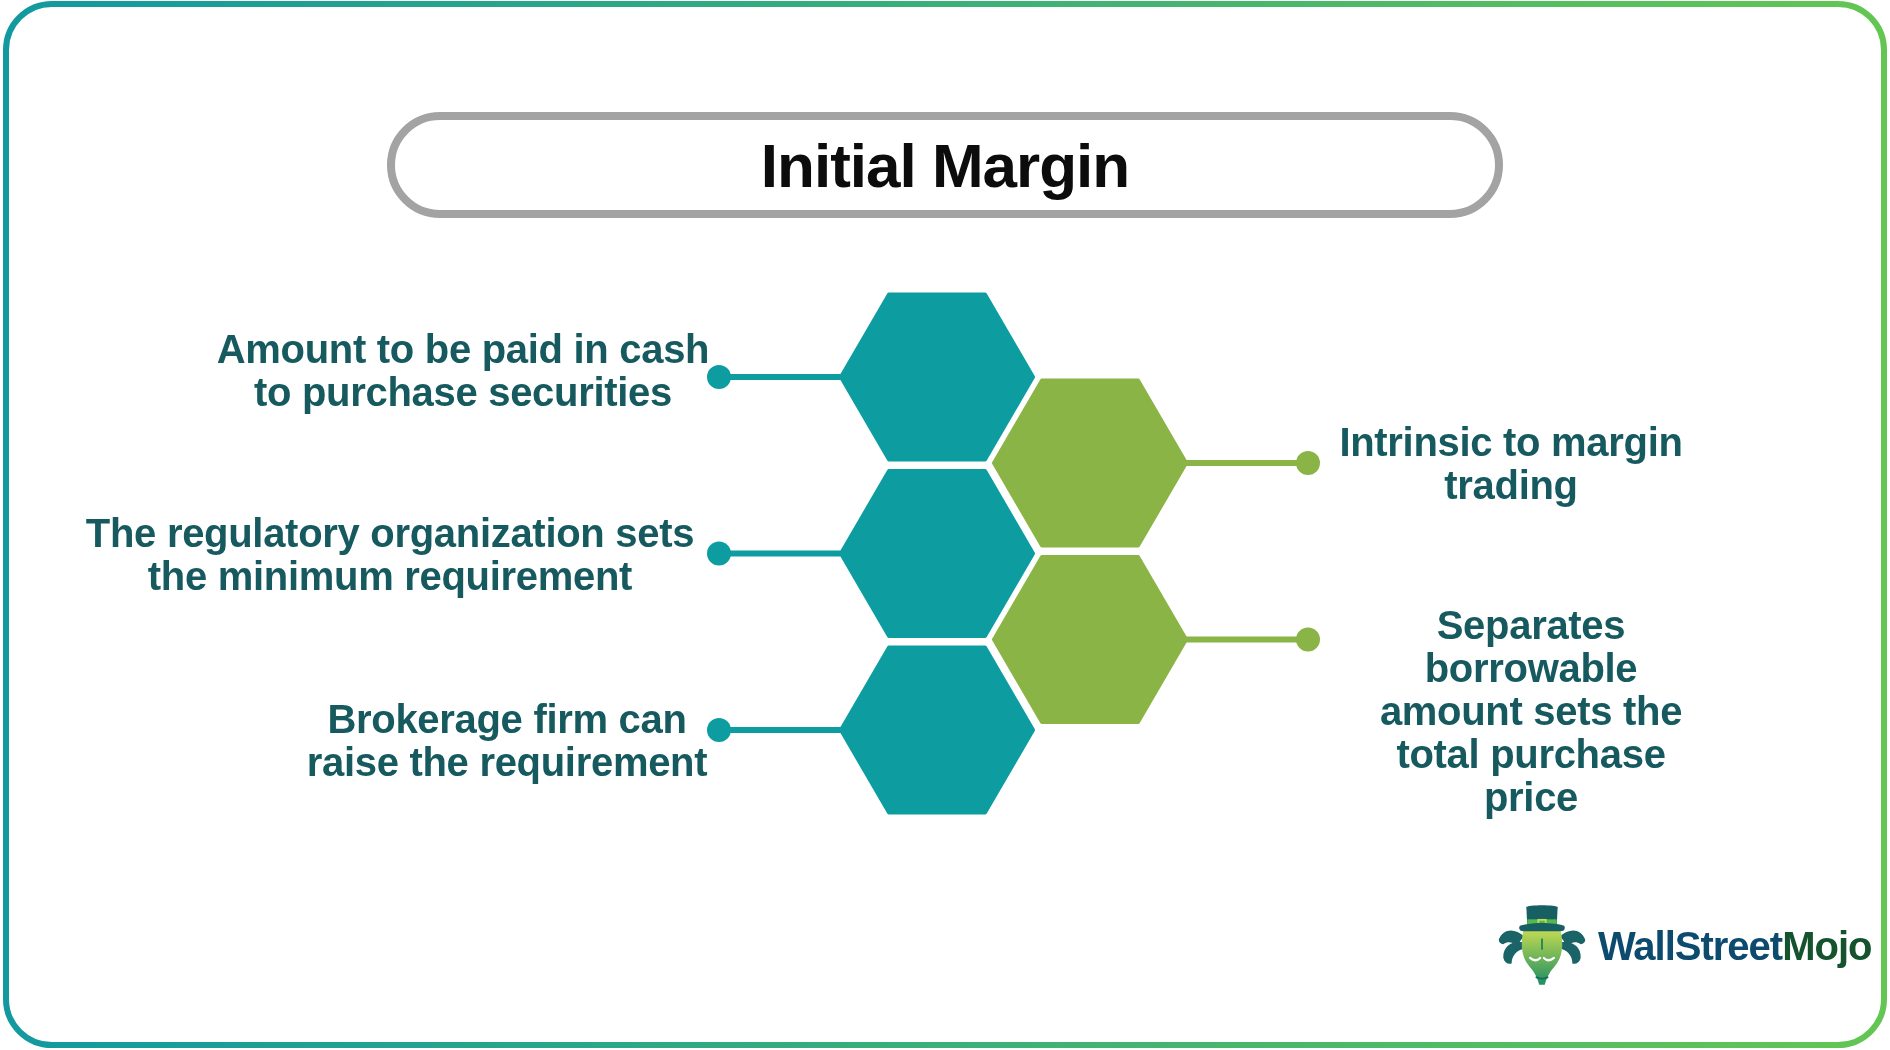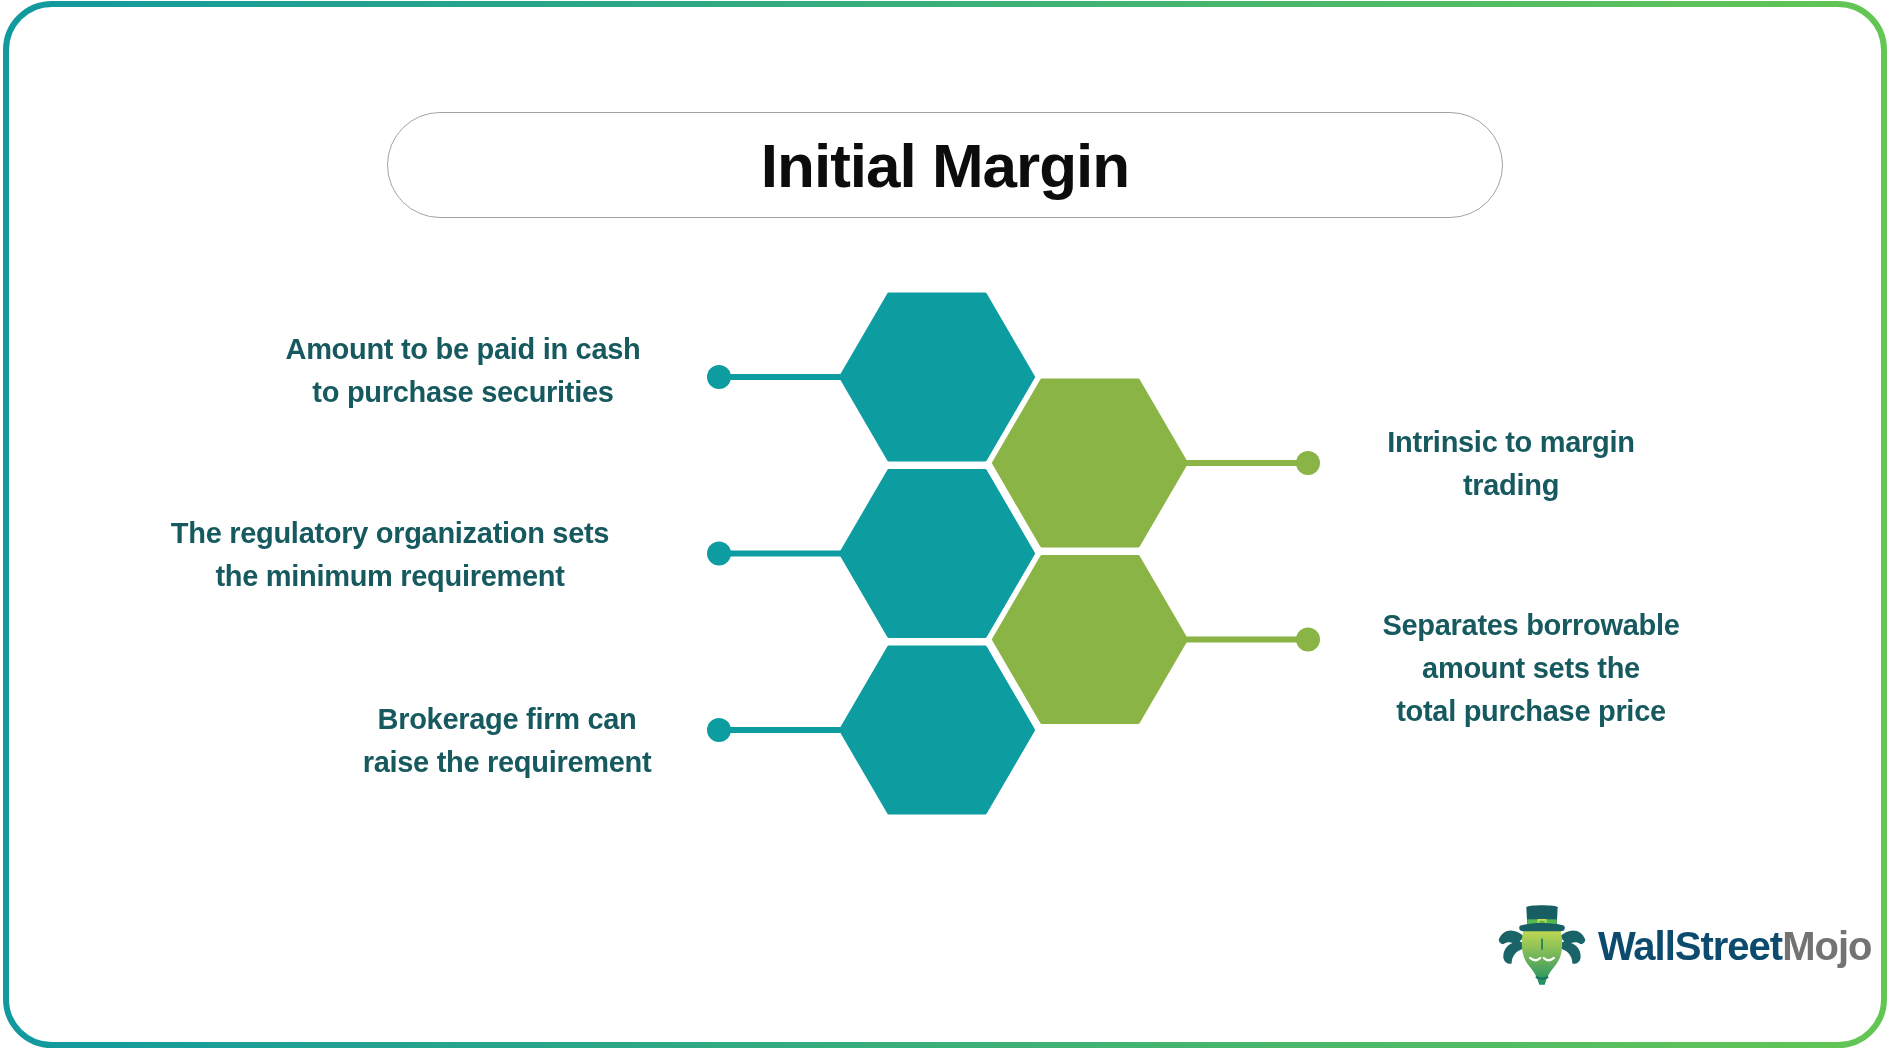--- a/index.html
+++ b/index.html
@@ -13,59 +13,59 @@
   }
   .shape-layer {
     position: absolute;
     left: 0; top: 0;
     width: 1890px; height: 1050px;
   }
   .title-pill {
     position: absolute;
     left: 387px; top: 112px;
     width: 1116px; height: 106px;
-    border: 1px solid #a3a3a3;
+    border: 8px solid #a3a3a3;
     border-radius: 57px;
     box-sizing: border-box;
     display: flex;
     align-items: center;
     justify-content: center;
   }
   .title-text {
     font-size: 62px;
     font-weight: 800;
     letter-spacing: -1px;
     color: #0c0c0c;
   }
   .label {
     position: absolute;
     transform: translateX(-50%);
     text-align: center;
     white-space: pre-line;
-    font-size: 29px;
+    font-size: 40px;
     font-weight: 700;
     line-height: 43px;
     letter-spacing: -0.3px;
     color: #165a5f;
   }
   .logo {
     position: absolute;
     left: 1496px; top: 898px;
     display: flex;
     align-items: center;
   }
   .logo-text {
     font-size: 40px;
     font-weight: 800;
     letter-spacing: -1px;
     margin-left: 10px;
     white-space: nowrap;
   }
   .logo-text .part1 { color: #0c4a6e; }
-  .logo-text .part2 { color: #737373; }
+  .logo-text .part2 { color: #14532d; }
 </style>
 </head>
 <body>
 
 <div class="canvas">
 
   <svg class="shape-layer" viewBox="0 0 1890 1050">
     <defs>
       <linearGradient id="borderGrad" x1="0" y1="0" x2="1" y2="0">
         <stop offset="0" stop-color="#12999f"></stop>

